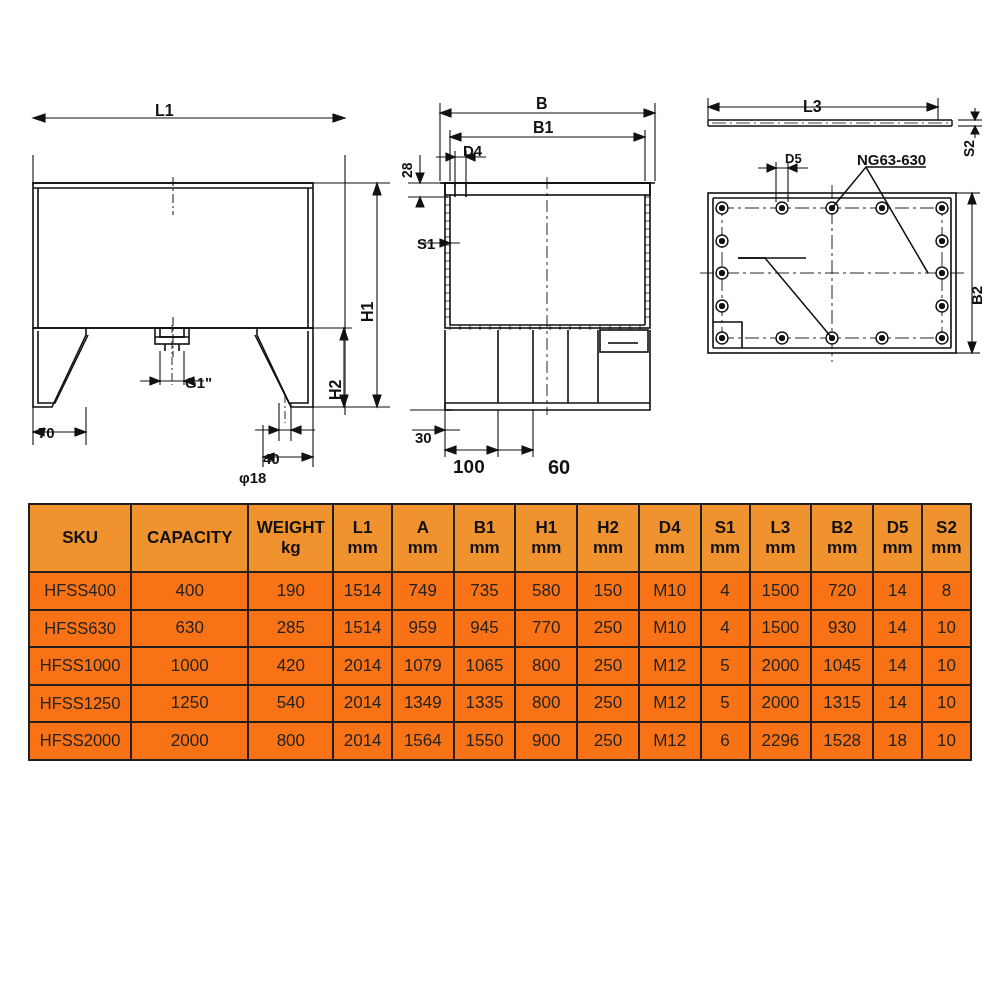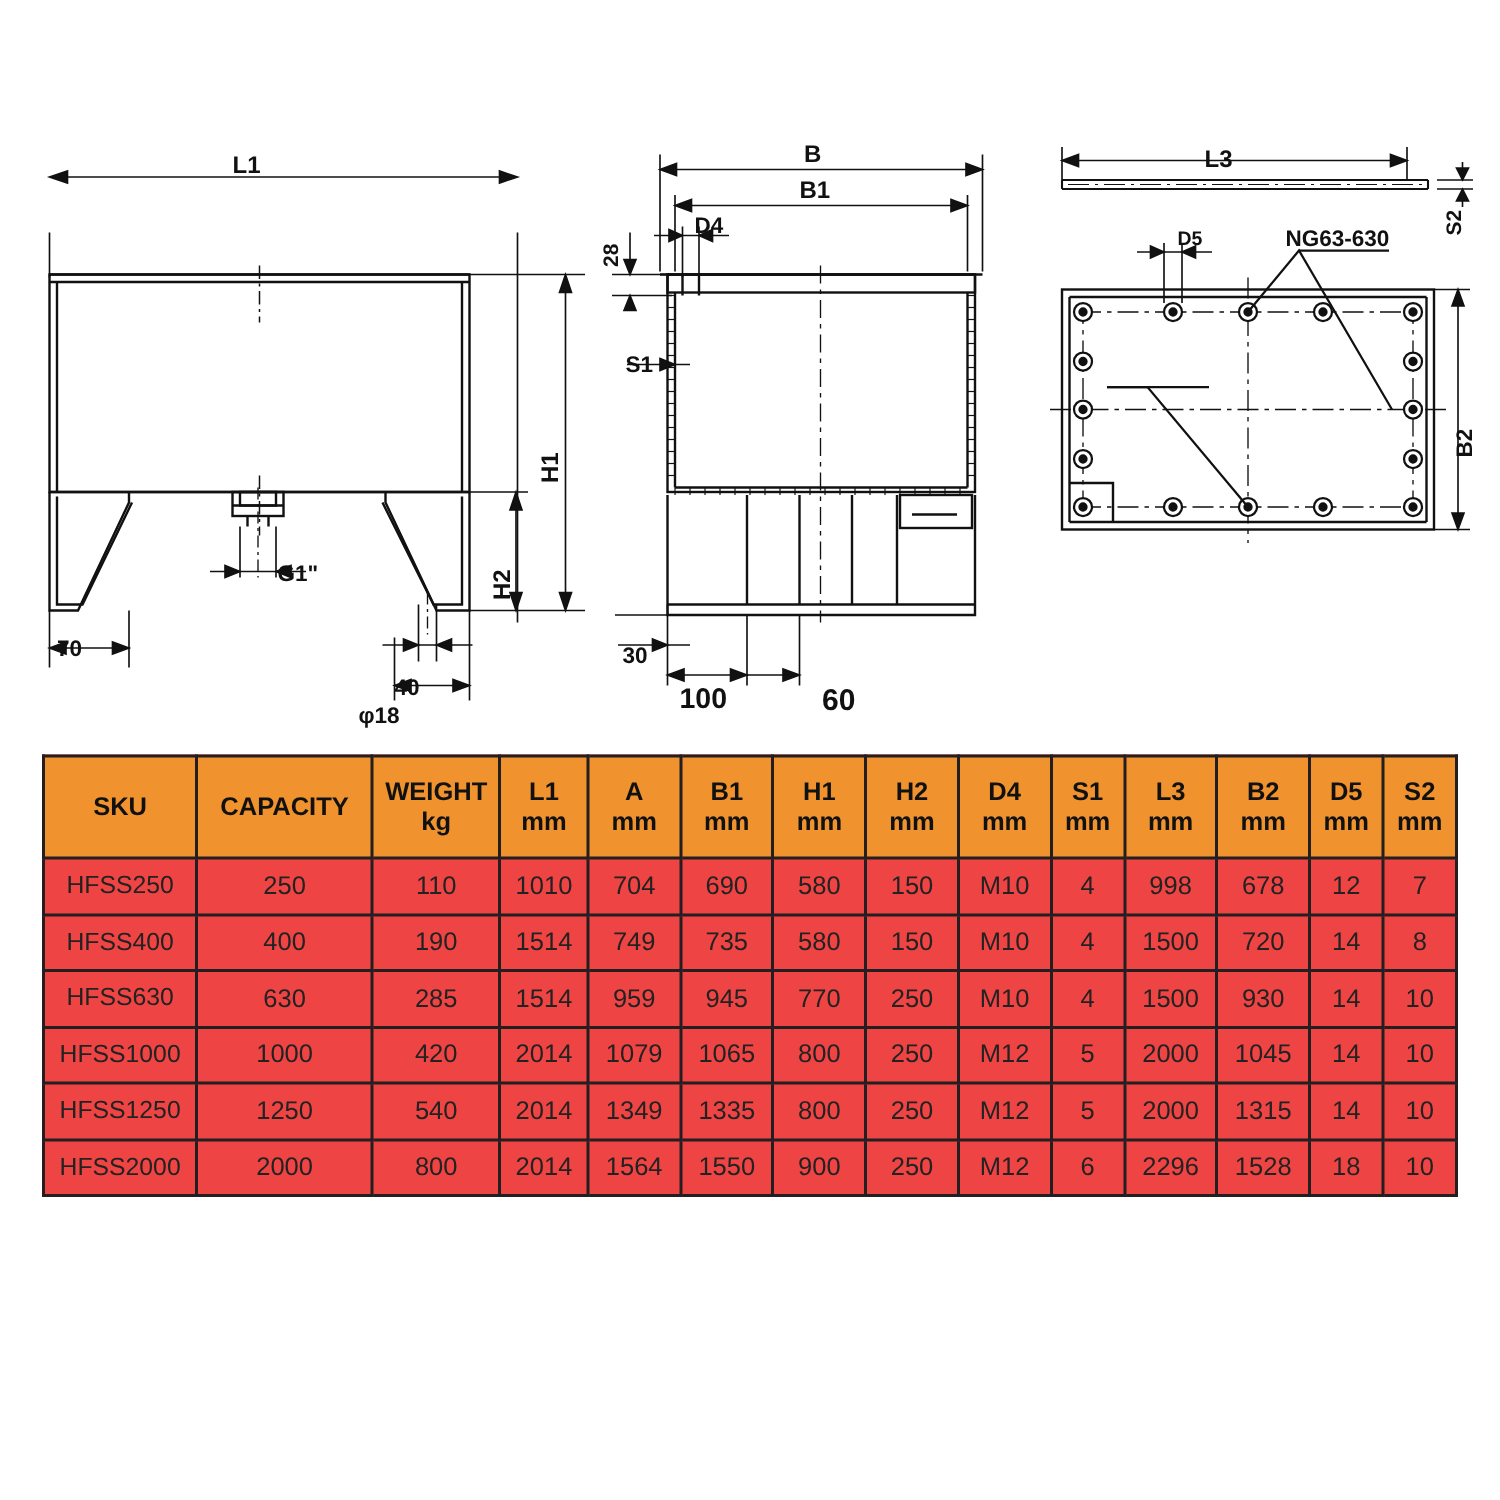--- a/index.html
+++ b/index.html
@@ -25,21 +25,21 @@
     line-height:1;
   }
   .lbl.rot{transform:rotate(-90deg);transform-origin:left top;}
 
   
   #tableWrap{position:absolute;left:28px;top:503px;width:944px;}
   table#spec{
     border-collapse:collapse;
     width:944px;
     table-layout:fixed;
-    background:#ef4444;
+    background:#f97316;
   }
   table#spec th, table#spec td{
     border:2px solid #231f20;
     text-align:center;
     vertical-align:middle;
     font-family:"Liberation Sans", sans-serif;
   }
   table#spec thead th{
     background:#F0922E;
     color:#111;
@@ -435,36 +435,20 @@
             <th><span>H2</span><span class="u">mm</span></th>
             <th><span>D4</span><span class="u">mm</span></th>
             <th><span>S1</span><span class="u">mm</span></th>
             <th><span>L3</span><span class="u">mm</span></th>
             <th><span>B2</span><span class="u">mm</span></th>
             <th><span>D5</span><span class="u">mm</span></th>
             <th><span>S2</span><span class="u">mm</span></th>
           </tr>
       </thead>
       <tbody>
-          <tr>
-            <td class="sku">HFSS250</td>
-            <td>250</td>
-            <td>110</td>
-            <td>1010</td>
-            <td>704</td>
-            <td>690</td>
-            <td>580</td>
-            <td>150</td>
-            <td>M10</td>
-            <td>4</td>
-            <td>998</td>
-            <td>678</td>
-            <td>12</td>
-            <td>7</td>
-          </tr>
           <tr>
             <td class="sku">HFSS400</td>
             <td>400</td>
             <td>190</td>
             <td>1514</td>
             <td>749</td>
             <td>735</td>
             <td>580</td>
             <td>150</td>
             <td>M10</td>

